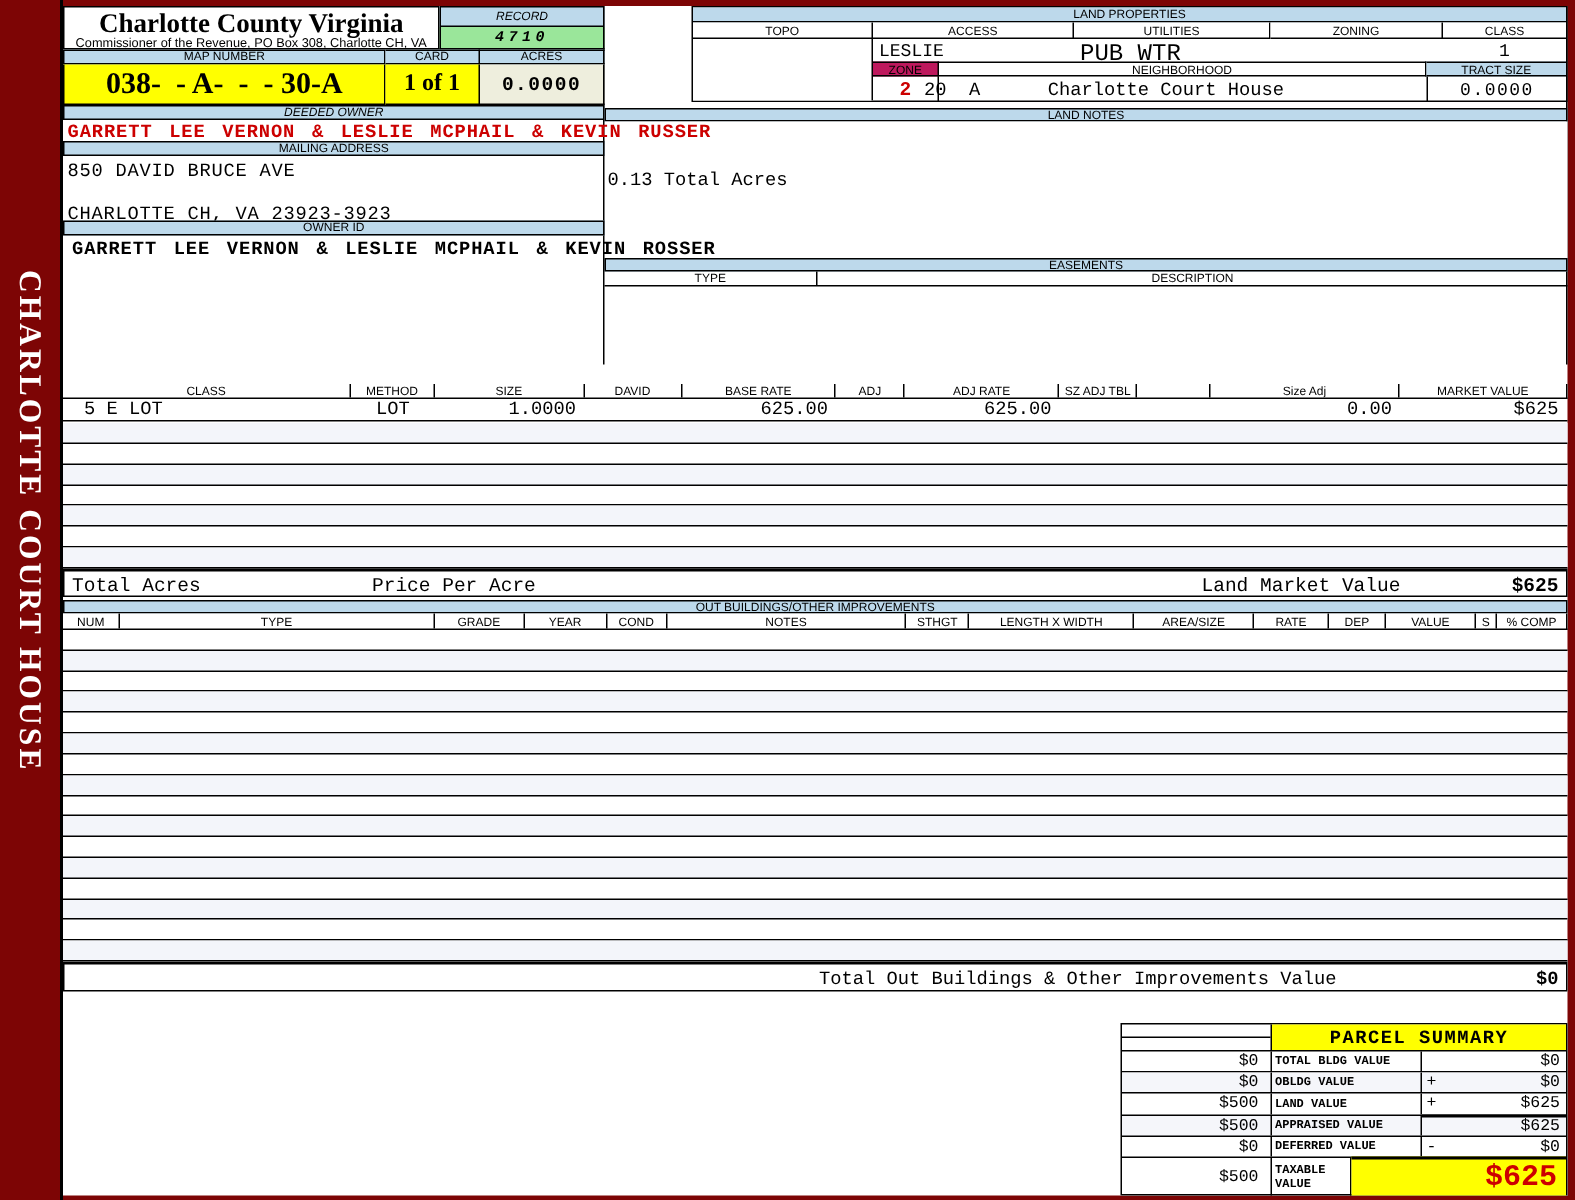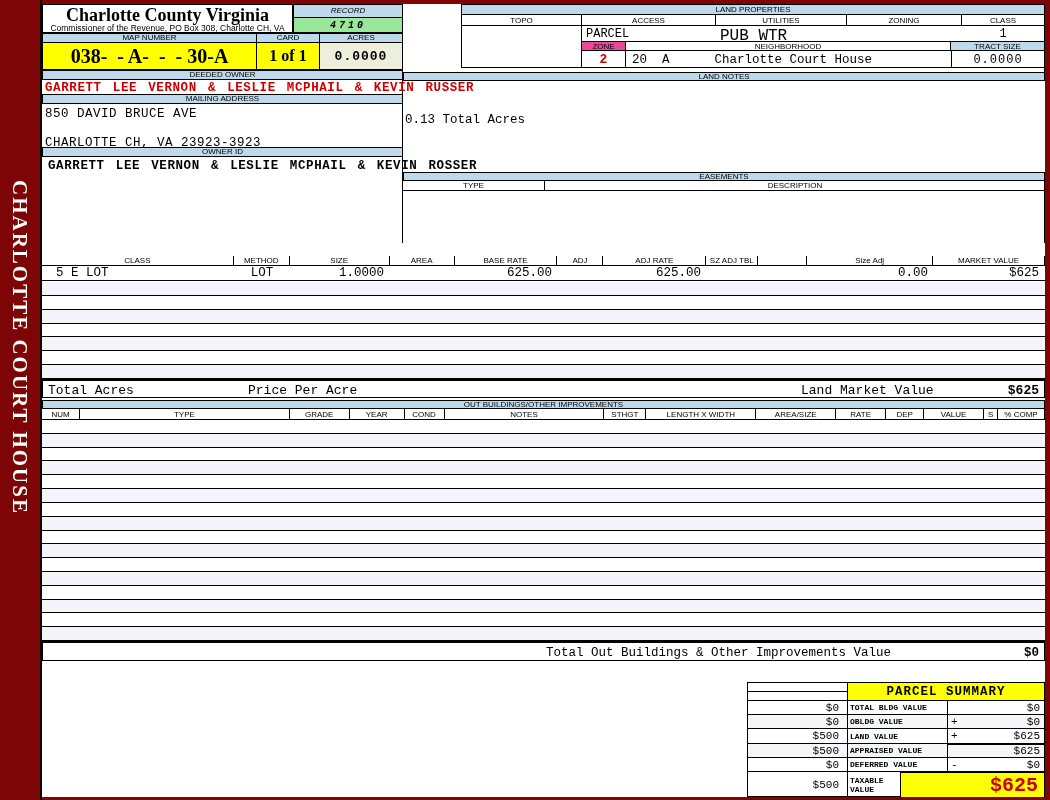--- a/index.html
+++ b/index.html
@@ -30,21 +30,21 @@
   #map-hdr-row{position:absolute;left:0;top:29px;width:361px;height:10px;display:flex;}
   #map-hdr-row .bar{height:10px;}
   #maphdr{width:215px;} #cardhdr{width:63px;border-left:none;} #acreshdr{width:83px;border-left:none;}
   #map-val-row{position:absolute;left:0;top:39px;width:361px;height:27px;display:flex;}
   #map-val{width:215px;background:#FFFF00;border:1px solid #000;border-top:none;display:flex;align-items:center;justify-content:center;
     font-weight:bold;font-size:20px;white-space:pre;}
   #card-val{width:63px;background:#FFFF00;border:1px solid #000;border-top:none;border-left:none;display:flex;align-items:center;justify-content:center;
     font-weight:bold;font-size:16px;}
   #acres-val{width:83px;background:#EEEEDD;border:1px solid #000;border-top:none;border-left:none;display:flex;align-items:center;justify-content:center;
     font-weight:bold;font-size:13px;letter-spacing:1px;}
-  #deeded-bar{position:absolute;left:0;top:66px;width:361px;height:10px;}
+  #deeded-bar{position:absolute;left:0;top:66px;width:361px;height:10px;font-style:italic;}
   #deeded-val{position:absolute;left:3px;top:77px;height:31px;white-space:pre;z-index:7;
     color:#CC0000;font-weight:bold;font-size:12.5px;letter-spacing:0.6px;word-spacing:3px;}
   #mailing-bar{position:absolute;left:0;top:90px;width:361px;height:10px;}
   #addr1{position:absolute;left:3px;top:103px;font-size:12.5px;letter-spacing:0.5px;white-space:pre;}
   #addr2{position:absolute;left:3px;top:132px;font-size:12.5px;letter-spacing:0.5px;white-space:pre;}
   #ownerid-bar{position:absolute;left:0;top:143px;width:361px;height:10px;}
   #ownerid-val{position:absolute;left:6px;top:155px;white-space:pre;z-index:7;
     color:#000;font-weight:bold;font-size:12.5px;letter-spacing:0.6px;word-spacing:3px;}
 
   
@@ -52,29 +52,29 @@
   #landprops{position:absolute;left:58px;top:0;width:584px;height:64px;border:1px solid #000;}
   #lp-bar{position:absolute;left:0;top:0;width:582px;height:10px;border:none;border-bottom:1px solid #000;}
   .lp-hcell{position:absolute;top:10px;height:11px;background:#fff;border-right:1px solid #000;border-bottom:1px solid #000;
     font-size:8px;display:flex;align-items:center;justify-content:center;}
   #lp-h0{left:0;width:120px;} #lp-h1{left:120px;width:134px;} #lp-h2{left:254px;width:131px;}
   #lp-h3{left:385px;width:115px;} #lp-h4{left:500px;width:82px;border-right:none;}
   #lp-topo-cell{position:absolute;left:0;top:21px;width:120px;height:41px;border-right:1px solid #000;background:#fff;}
   #lp-access-val{position:absolute;left:124px;top:22px;font-size:12px;}
   #lp-util-val{position:absolute;left:258px;top:22px;font-size:16px;}
   #lp-class-val{position:absolute;left:500px;top:22px;width:82px;text-align:center;font-size:12px;}
-  #lp-zone-hdr{position:absolute;left:120px;top:36px;width:44px;height:10px;background:#ec4899;border:1px solid #000;border-left:none;
+  #lp-zone-hdr{position:absolute;left:120px;top:36px;width:44px;height:10px;background:#be185d;border:1px solid #000;border-left:none;
     font-size:8px;display:flex;align-items:center;justify-content:center;}
   #lp-nbhd-hdr{position:absolute;left:164px;top:36px;width:325px;height:10px;background:#fff;border:1px solid #000;border-left:none;
     font-size:8px;display:flex;align-items:center;justify-content:center;}
   #lp-tract-hdr{position:absolute;left:489px;top:36px;width:93px;height:10px;background:#BDD9EB;border-top:1px solid #000;border-bottom:1px solid #000;
     font-size:8px;display:flex;align-items:center;justify-content:center;}
   #lp-zone-val{position:absolute;left:120px;top:46px;width:44px;height:17px;border-right:1px solid #000;
     color:#CC0000;font-weight:bold;font-size:13px;display:flex;align-items:center;justify-content:center;}
-  #lp-nbhd-val{position:absolute;left:170px;top:48px;font-size:12.5px;white-space:pre;}
+  #lp-nbhd-val{position:absolute;left:154px;top:48px;font-size:12.5px;white-space:pre;}
   #lp-tract-val{position:absolute;left:489px;top:46px;width:93px;height:17px;border-left:1px solid #000;
     font-size:12px;letter-spacing:1px;display:flex;align-items:center;justify-content:center;}
   #landnotes-bar{position:absolute;left:0;top:68px;width:642px;height:9px;}
   #landnotes-area{position:absolute;left:0;top:77px;width:642px;height:91px;background:#fff;}
   #landnotes-text{position:absolute;left:2px;top:32px;font-size:12.5px;white-space:pre;}
   #easements-bar{position:absolute;left:0;top:168px;width:642px;height:9px;}
   #ease-hdr{position:absolute;left:0;top:177px;width:642px;height:10px;display:flex;border-bottom:1px solid #000;}
   #ease-type{width:142px;border-right:1px solid #000;font-size:8px;display:flex;align-items:center;justify-content:center;}
   #ease-desc{flex:1;font-size:8px;display:flex;align-items:center;justify-content:center;}
 
@@ -144,21 +144,21 @@
 
     <div id="right-block">
       <div id="landprops">
         <div id="lp-bar" class="bar">LAND PROPERTIES</div>
         <div id="lp-h0" class="lp-hcell">TOPO</div>
         <div id="lp-h1" class="lp-hcell">ACCESS</div>
         <div id="lp-h2" class="lp-hcell">UTILITIES</div>
         <div id="lp-h3" class="lp-hcell">ZONING</div>
         <div id="lp-h4" class="lp-hcell">CLASS</div>
         <div id="lp-topo-cell"></div>
-        <div id="lp-access-val" class="mono">PARCEL</div>
+        <div id="lp-access-val" class="mono">LESLIE</div>
         <div id="lp-util-val" class="mono">PUB WTR</div>
         <div id="lp-class-val" class="mono">1</div>
         <div id="lp-zone-hdr">ZONE</div>
         <div id="lp-nbhd-hdr">NEIGHBORHOOD</div>
         <div id="lp-tract-hdr">TRACT SIZE</div>
         <div id="lp-zone-val" class="mono">2</div>
         <div id="lp-nbhd-val" class="mono">20  A      Charlotte Court House</div>
         <div id="lp-tract-val" class="mono">0.0000</div>
       </div>
       <div id="landnotes-bar" class="bar">LAND NOTES</div>
@@ -197,21 +197,21 @@
       <div id="addr1" class="mono">850 DAVID BRUCE AVE</div>
       <div id="addr2" class="mono">CHARLOTTE CH, VA 23923-3923</div>
       <div id="ownerid-bar" class="bar">OWNER ID</div>
       <div id="ownerid-val" class="mono">GARRETT LEE VERNON &amp; LESLIE MCPHAIL &amp; KEVIN ROSSER</div>
     </div>
 
     <div id="land-hdr">
       <div class="lh c0">CLASS</div>
       <div class="lh c1">METHOD</div>
       <div class="lh c2">SIZE</div>
-      <div class="lh c3">AREA</div>
+      <div class="lh c3">DAVID</div>
       <div class="lh c4">BASE RATE</div>
       <div class="lh c5">ADJ</div>
       <div class="lh c6">ADJ RATE</div>
       <div class="lh c7">SZ ADJ TBL</div>
       <div class="lh c8"></div>
       <div class="lh c9">Size Adj</div>
       <div class="lh c10">MARKET VALUE</div>
     </div>
     <div id="land-data" class="mono">
       <div class="ld c0 left">5 E LOT</div>

